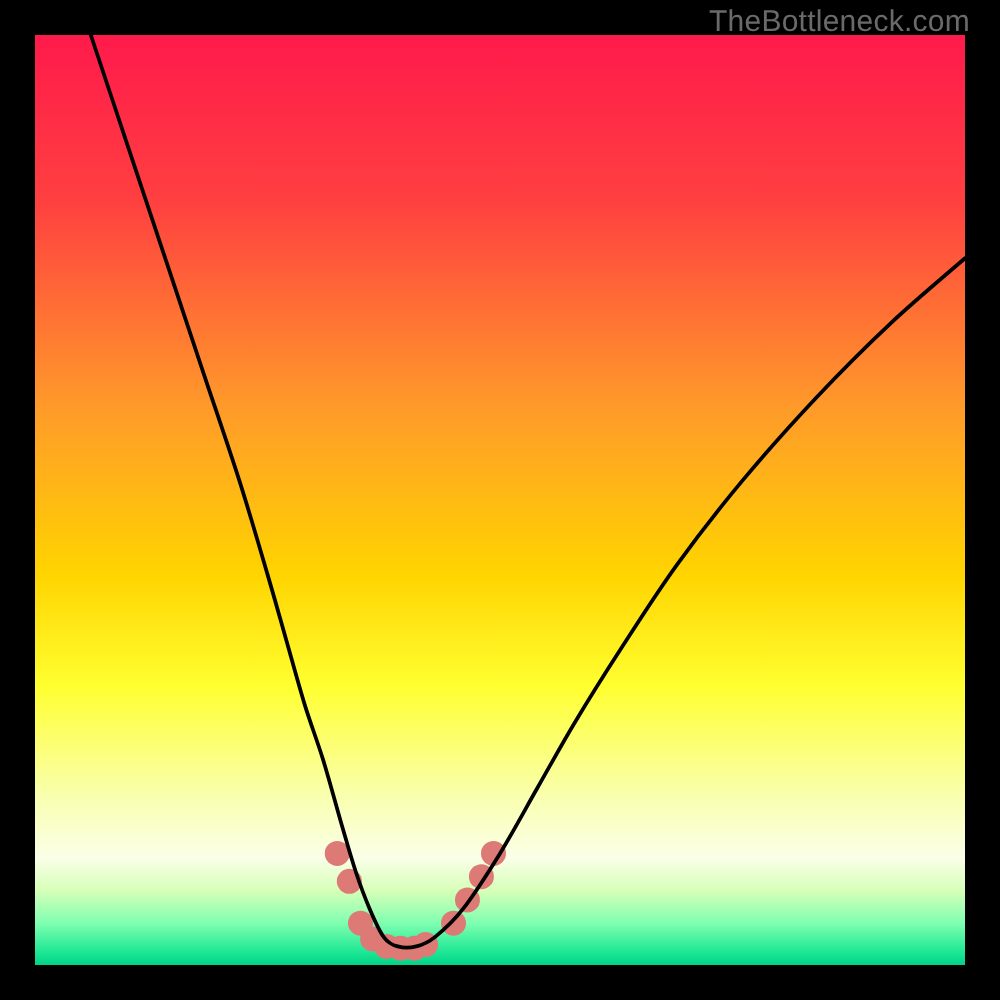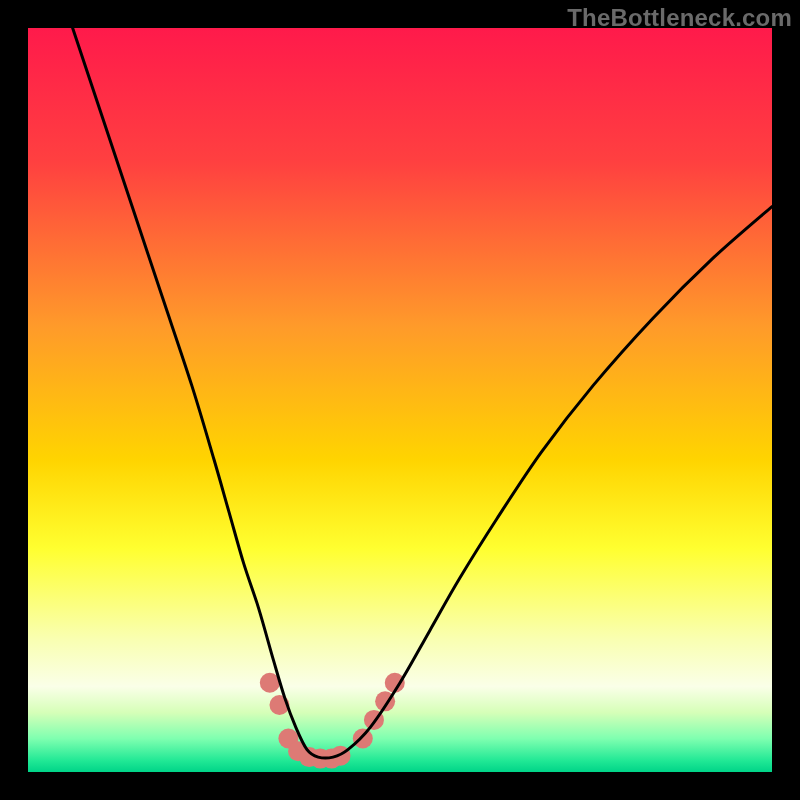--- a/index.html
+++ b/index.html
@@ -20,24 +20,24 @@
     position: absolute;
     left: 28px;
     top: 28px;
     width: 744px;
     height: 744px;
     overflow: hidden;
   }
   .watermark {
     position: absolute;
     top: 4px;
-    right: 8px;
+    right: 24px;
     color: #6a6a6a;
     font-size: 24px;
-    font-weight: 700;
+    font-weight: 400;
     letter-spacing: 0.2px;
     user-select: none;
   }
   svg { display: block; }
 </style>
 </head>
 <body>
 
 <div class="frame">
   <div class="plot">

